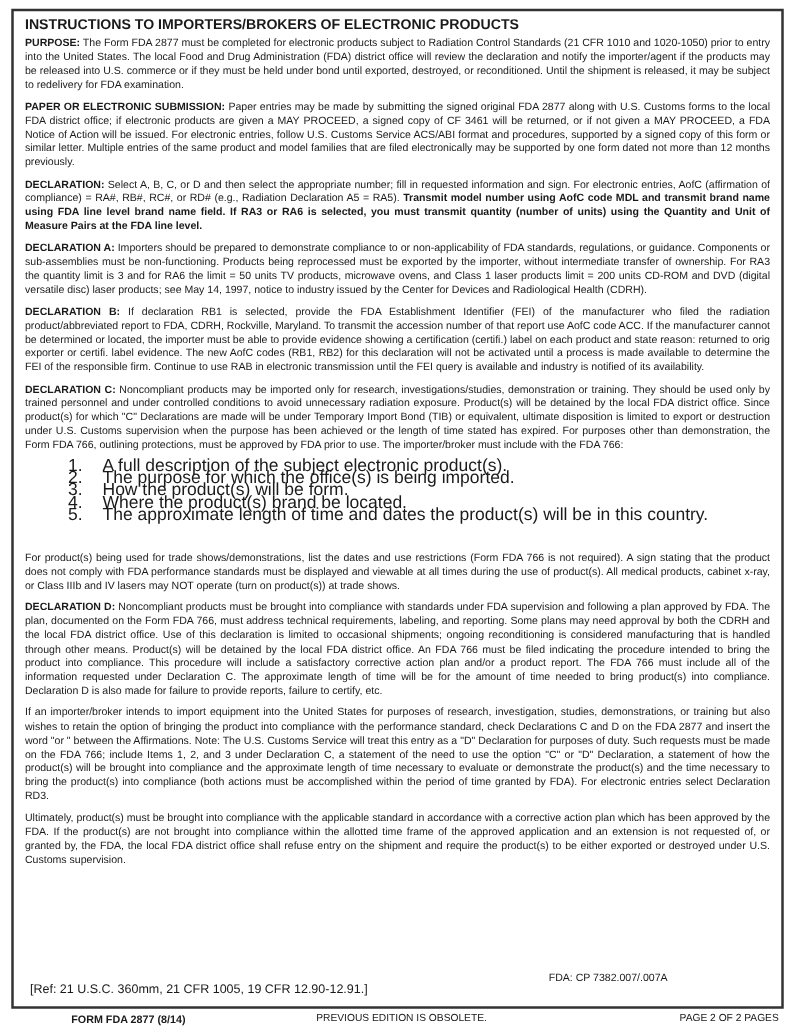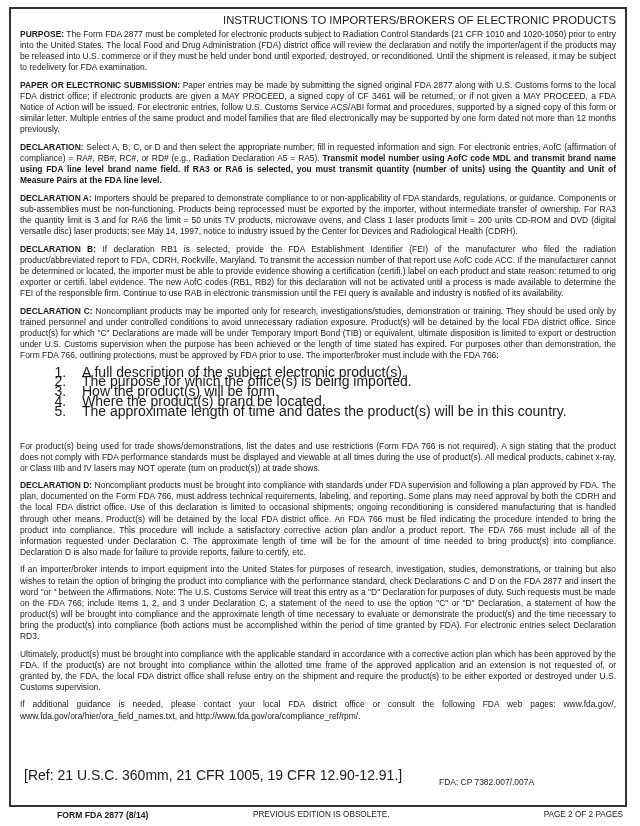--- a/index.html
+++ b/index.html
@@ -5,34 +5,34 @@
   html, body { margin: 0; padding: 0; background: #ffffff; }
   body {
     width: 640px; height: 826px; position: relative; overflow: hidden;
     font-family: "Liberation Sans", sans-serif; color: #1a1a1a;
   }
   .box {
     position: absolute; left: 9px; top: 7px; width: 618px; height: 800px;
     border: 2px solid #333; box-sizing: border-box; padding: 5px 9px 0 9px;
   }
   .title {
-    text-align: right; font-weight: normal; font-size: 11.3px;
+    text-align: left; font-weight: bold; font-size: 11.3px;
     margin: 0 0 3px 0; letter-spacing: 0;
   }
   p {
     margin: 0 0 6.5px 0; font-size: 8.45px; line-height: 11.1px; text-align: justify;
   }
   .hd { font-weight: bold; }
   .b { font-weight: bold; }
   ol {
     margin: 0 0 24px 0; padding-left: 50px; font-size: 14px; line-height: 9.8px;
   }
   ol li { padding-left: 12px; }
   .ref {
-    position: absolute; left: 13px; bottom: 22px; font-size: 14px;
+    position: absolute; left: 13px; bottom: 8px; font-size: 10px;
   }
   .cp {
     position: absolute; left: 428px; bottom: 18px; font-size: 8.45px;
   }
   .footer { position: absolute; top: 810px; left: 9px; width: 618px; height: 14px; font-size: 8.2px; }
   .f-left { position: absolute; left: 0; top: 0; font-weight: bold; font-size: 8.6px; margin-left: 48px; }
   .f-mid { position: absolute; left: 244px; top: 0; }
   .f-right { position: absolute; right: 4px; top: 0; padding-left: 48px; }
 </style>
 </head>
@@ -62,21 +62,20 @@
   </ol>
 
   <p>For product(s) being used for trade shows/demonstrations, list the dates and use restrictions (Form FDA 766 is not required). A sign stating that the product does not comply with FDA performance standards must be displayed and viewable at all times during the use of product(s). All medical products, cabinet x-ray, or Class IIIb and IV lasers may NOT operate (turn on product(s)) at trade shows.</p>
 
   <p><span class="hd">DECLARATION D:</span><span> Noncompliant products must be brought into compliance with standards under FDA supervision and following a plan approved by FDA. The plan, documented on the Form FDA 766, must address technical requirements, labeling, and reporting. Some plans may need approval by both the CDRH and the local FDA district office. Use of this declaration is limited to occasional shipments; ongoing reconditioning is considered manufacturing that is handled through other means. Product(s) will be detained by the local FDA district office. An FDA 766 must be filed indicating the procedure intended to bring the product into compliance. This procedure will include a satisfactory corrective action plan and/or a product report. The FDA 766 must include all of the information requested under Declaration C. The approximate length of time will be for the amount of time needed to bring product(s) into compliance. Declaration D is also made for failure to provide reports, failure to certify, etc.</span></p>
 
   <p>If an importer/broker intends to import equipment into the United States for purposes of research, investigation, studies, demonstrations, or training but also wishes to retain the option of bringing the product into compliance with the performance standard, check Declarations C and D on the FDA 2877 and insert the word "or " between the Affirmations. Note: The U.S. Customs Service will treat this entry as a "D" Declaration for purposes of duty. Such requests must be made on the FDA 766; include Items 1, 2, and 3 under Declaration C, a statement of the need to use the option "C" or "D" Declaration, a statement of how the product(s) will be brought into compliance and the approximate length of time necessary to evaluate or demonstrate the product(s) and the time necessary to bring the product(s) into compliance (both actions must be accomplished within the period of time granted by FDA). For electronic entries select Declaration RD3.</p>
 
   <p>Ultimately, product(s) must be brought into compliance with the applicable standard in accordance with a corrective action plan which has been approved by the FDA. If the product(s) are not brought into compliance within the allotted time frame of the approved application and an extension is not requested of, or granted by, the FDA, the local FDA district office shall refuse entry on the shipment and require the product(s) to be either exported or destroyed under U.S. Customs supervision.</p>
 
-  <p>If additional guidance is needed, please contact your local FDA district office or consult the following FDA web pages: www.fda.gov/, www.fda.gov/ora/hier/ora_field_names.txt, and http://www.fda.gov/ora/compliance_ref/rpm/.</p>
 
   <div class="ref">[Ref: 21 U.S.C. 360mm, 21 CFR 1005, 19 CFR 12.90-12.91.]</div>
   <div class="cp">FDA:  CP 7382.007/.007A</div>
 </div>
 
 <div class="footer">
   <span class="f-left">FORM FDA 2877  (8/14)</span>
   <span class="f-mid">PREVIOUS EDITION IS OBSOLETE.</span>
   <span class="f-right">PAGE 2 OF 2 PAGES</span>
 </div>

